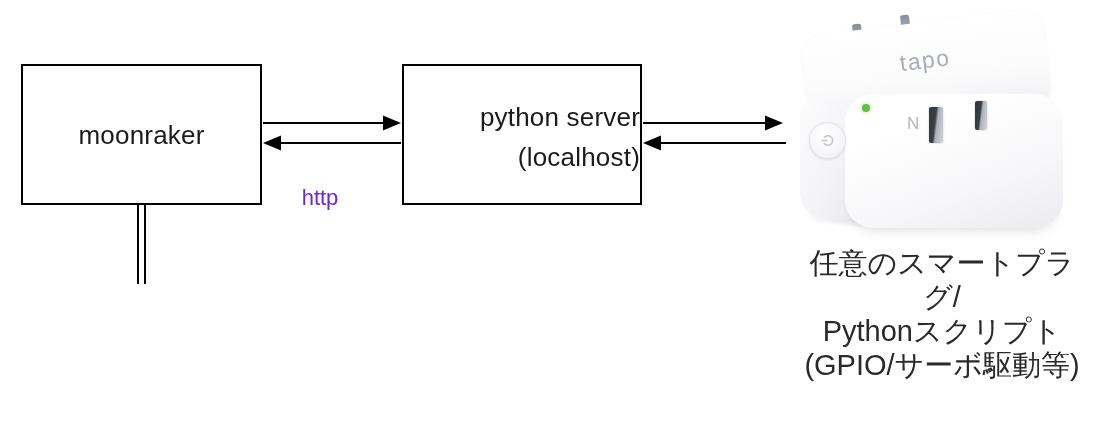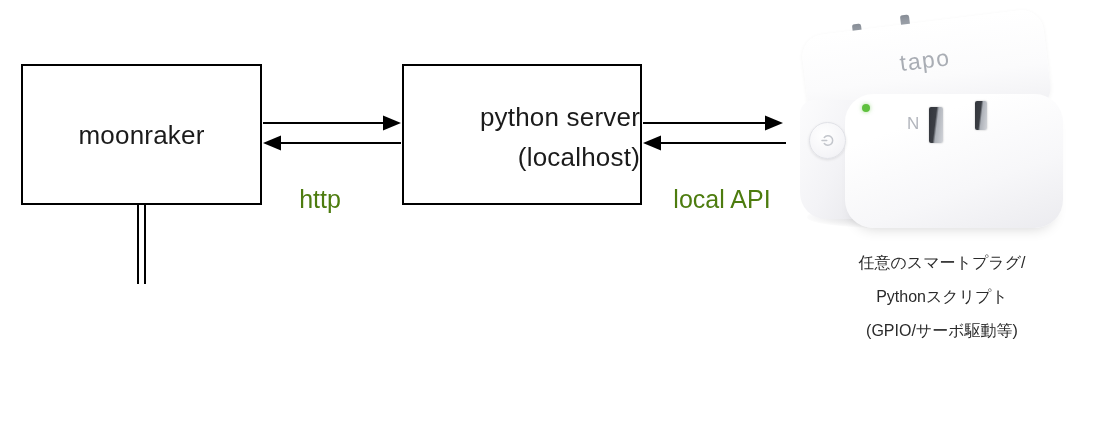--- a/index.html
+++ b/index.html
@@ -36,22 +36,22 @@
     color: #1b1b1b;
     letter-spacing: 0.2px;
   }
   .box-moonraker { left: 21px;  top: 64px;  width: 241px; height: 141px; align-items: center; }
   .box-python    { left: 402px; top: 64px;  width: 240px; height: 141px; padding-top: 5px; align-items: flex-end; }
   .box-mainsail  { left: 21px;  top: 284px; width: 241px; height: 141px; padding-top: 5px; }
 
   .edge-label {
     position: absolute;
     transform: translateX(-50%);
-    font-size: 25px;
-    color: #4d7c0f;
+    font-size: 22px;
+    color: #6d28d9;
     white-space: nowrap;
   }
   .edge-label-http { left: 320px; top: 185px; }
   .edge-label-api  { left: 722px; top: 185px; }
 
   
   .plug {
     position: absolute;
     left: 793px; top: 4px;
     width: 302px; height: 234px;
@@ -151,21 +151,21 @@
   }
   .slot-left  { left: 84px;  top: 13px; width: 14px; height: 36px; }
   .slot-right { left: 130px; top: 7px;  width: 12px; height: 29px; }
 
   
   .plug-caption {
     position: absolute;
     left: 791px; top: 246px;
     width: 302px;
     text-align: center;
-    font-size: 16px;
+    font-size: 29px;
     line-height: 34px;
     color: #2a2a2a;
   }
 </style>
 </head>
 <body>
 
 <div class="canvas">
 
   <svg class="connectors" viewBox="0 0 1098 446" aria-hidden="true">
@@ -190,21 +190,20 @@
     <span>moonraker</span>
   </div>
 
   <div class="box box-python">
     <span>python server</span>
     <span>(localhost)</span>
   </div>
 
 
   <div class="edge-label edge-label-http">http</div>
-  <div class="edge-label edge-label-api">local API</div>
 
   <div class="plug">
     <div class="plug-shadow"></div>
     <div class="prong prong-left"></div>
     <div class="prong prong-right"></div>
     <div class="plug-top">
       <span class="tapo-logo">tapo</span>
     </div>
     <div class="plug-side"></div>
     <div class="plug-btn">

